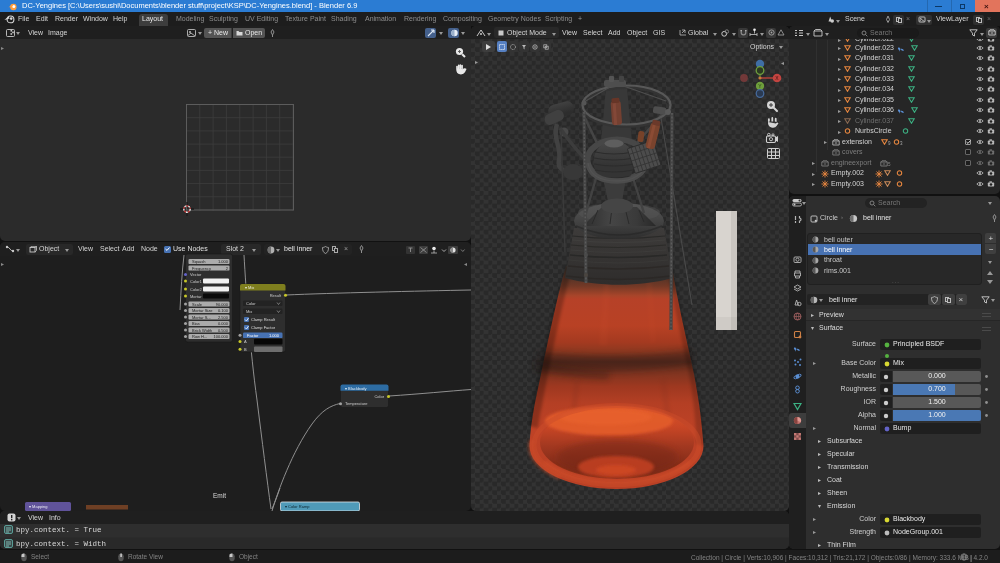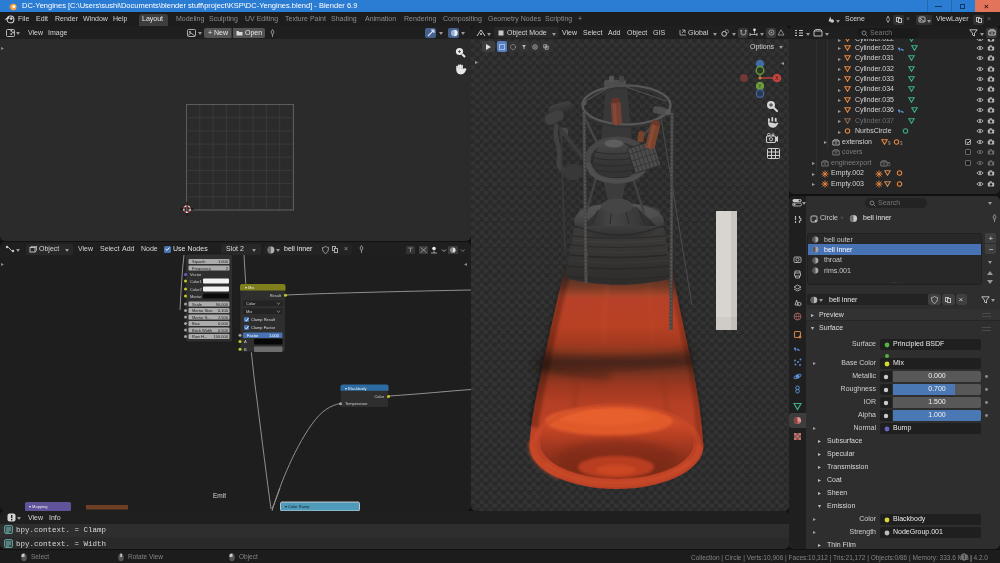--- a/index.html
+++ b/index.html
@@ -1136,21 +1136,21 @@
     </svg>
     <div class="a dd" style="left:17px;top:6px"></div>
     <div class="a mtx" style="left:28px;top:2.5px">View</div>
     <div class="a mtx" style="left:49px;top:2.5px">Info</div>
     <div class="a" style="left:0;top:13px;width:789px;height:13px;background:#2e2e2e"></div>
     <div class="a" style="left:0;top:27px;width:789px;height:12px;background:#292929"></div>
     <svg class="a" style="left:4px;top:14px" width="9" height="9" viewBox="0 0 9 9">
       <rect x="0.5" y="0.5" width="8" height="8" rx="1.5" fill="#3a4a4a" stroke="#5fa8a0" stroke-width="0.9"></rect>
       <path d="M2,3 h5 M2,5 h5 M2,7 h3" stroke="#8fd0c8" stroke-width="0.8"></path>
     </svg>
-    <div class="a" style="left:16px;top:15px;font-size:7.5px;font-family:'Liberation Mono',monospace;color:#d8d8d8;white-space:pre">bpy.context. = Clamp</div>
+    <div class="a" style="left:16px;top:15px;font-size:7.5px;font-family:'Liberation Mono',monospace;color:#d8d8d8;white-space:pre">bpy.context. = True</div>
     <svg class="a" style="left:4px;top:28px" width="9" height="9" viewBox="0 0 9 9">
       <rect x="0.5" y="0.5" width="8" height="8" rx="1.5" fill="#3a4a4a" stroke="#5fa8a0" stroke-width="0.9"></rect>
       <path d="M2,3 h5 M2,5 h5 M2,7 h3" stroke="#8fd0c8" stroke-width="0.8"></path>
     </svg>
     <div class="a" style="left:16px;top:29px;font-size:7.5px;font-family:'Liberation Mono',monospace;color:#d8d8d8;white-space:pre">bpy.context. = Width</div>
   </div>
 <div class="a" style="left:0;top:550px;width:1000px;height:13px;background:#1c1c1c">
     <svg class="a" style="left:20px;top:2.5px" width="8" height="9" viewBox="0 0 7 9">
       <rect x="0.8" y="0.8" width="5.4" height="7.4" rx="2.4" fill="#555"></rect>
       <path d="M1,1.5 a3,3 0 0 1 3,-1 v3.5 h-3 Z" fill="#c8c8c8"></path>

